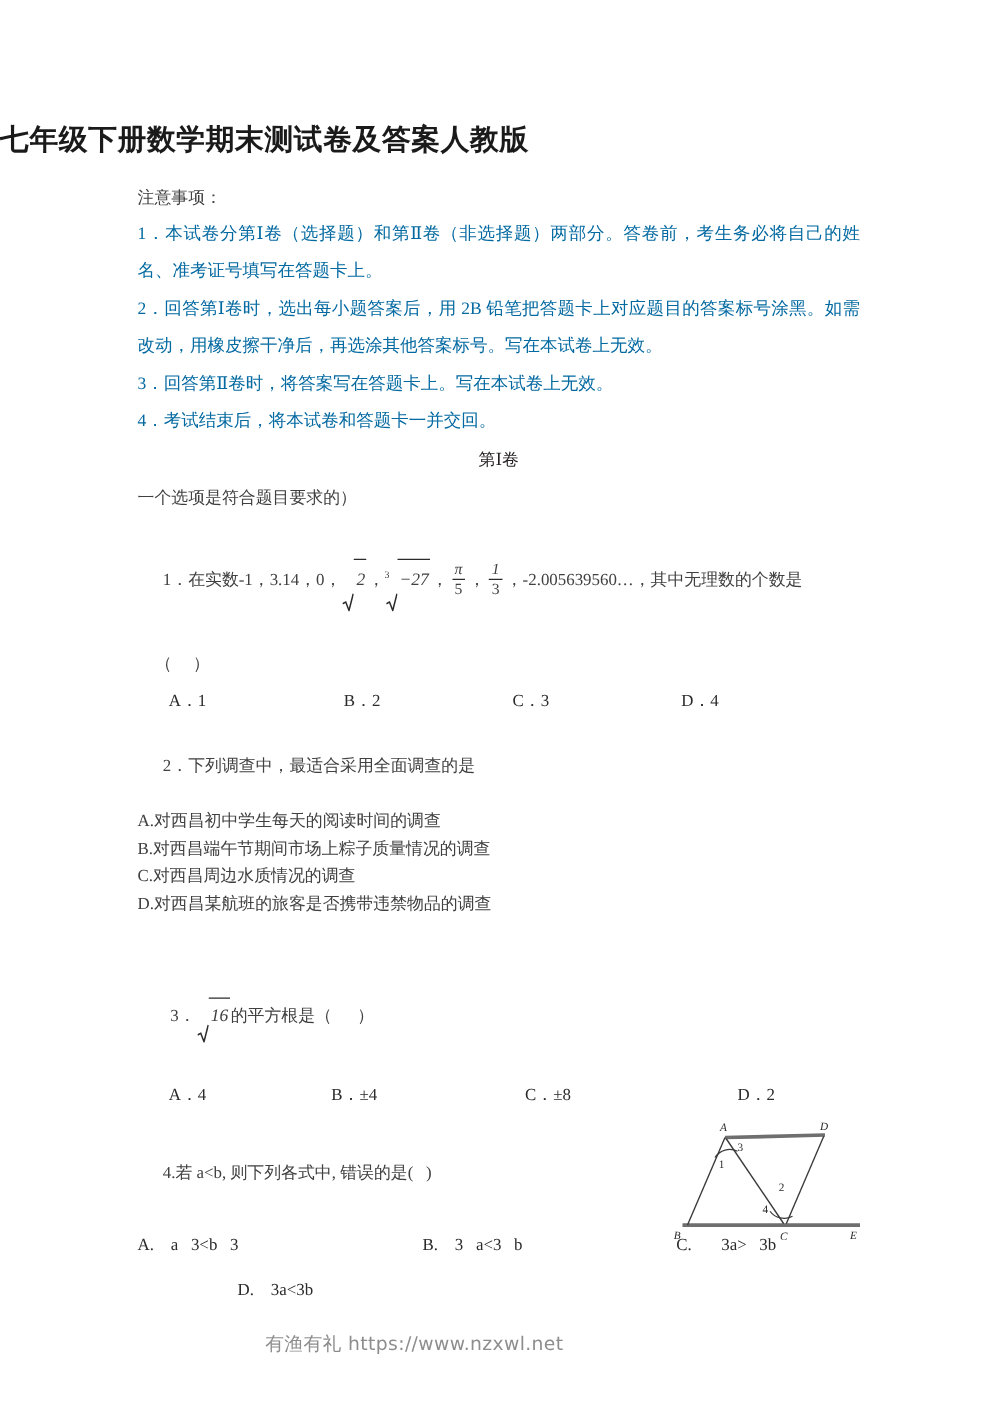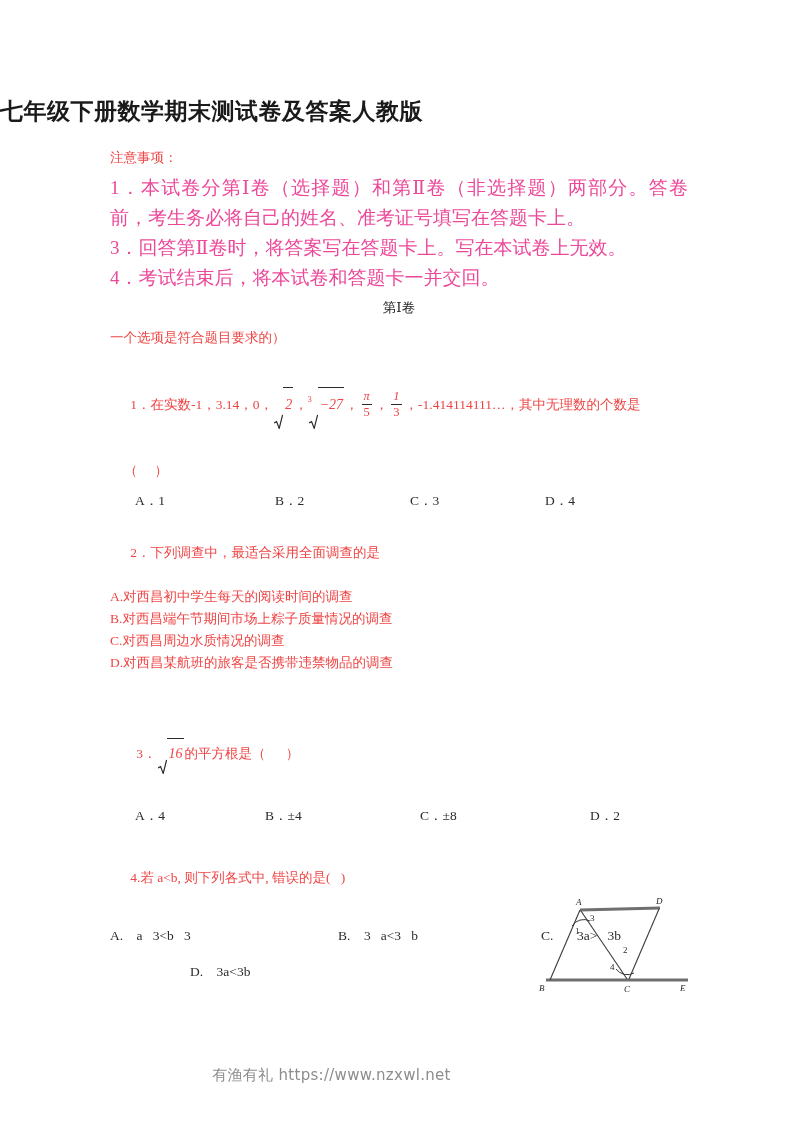--- a/index.html
+++ b/index.html
@@ -40,29 +40,29 @@
   .body-area {
     position: absolute;
     left: 110px;
     top: 143px;
     width: 578px;
   }
 
   .line {
     font-size: 13.5px;
     line-height: 30px;
-    color: #ef4444;
+    color: #404040;
     white-space: pre-wrap;
   }
   .line.tight { line-height: 22px; }
 
   .para {
-    font-size: 19px;
-    line-height: 30px;
-    color: #ec4899;
+    font-size: 14px;
+    line-height: 30px;
+    color: #0369a1;
     text-align: justify;
     text-justify: inter-ideograph;
   }
 
   .center-line {
     text-align: center;
     font-size: 13.5px;
     line-height: 30px;
   }
 
@@ -151,32 +151,33 @@
 <body>
 
 <div class="page">
 
   <div class="doc-title">七年级下册数学期末测试卷及答案人教版</div>
 
   <div class="body-area">
 
     <div class="line">注意事项：</div>
     <div class="para">1．本试卷分第Ⅰ卷（选择题）和第Ⅱ卷（非选择题）两部分。答卷前，考生务必将自己的姓名、准考证号填写在答题卡上。</div>
+    <div class="para">2．回答第Ⅰ卷时，选出每小题答案后，用 2B 铅笔把答题卡上对应题目的答案标号涂黑。如需改动，用橡皮擦干净后，再选涂其他答案标号。写在本试卷上无效。</div>
     <div class="para">3．回答第Ⅱ卷时，将答案写在答题卡上。写在本试卷上无效。</div>
     <div class="para">4．考试结束后，将本试卷和答题卡一并交回。</div>
 
     <div class="center-line">第Ⅰ卷</div>
     <div class="line">一个选项是符合题目要求的）</div>
 
     <div class="line" style="line-height:34px;">
       <span>1．</span><span>在实数-1，3.14，0，</span><span class="sqrt"><span class="tick"><svg width="9" height="15" viewBox="0 0 9 15">
               <polyline points="0,9 2.6,7.6 5.2,14.4 8.6,1" fill="none" stroke="#2b2b2b" stroke-width="1.2"></polyline>
             </svg></span><span class="radicand">2</span></span><span>，</span><span class="sqrt"><span class="idx">3</span><span class="tick"><svg width="9" height="15" viewBox="0 0 9 15">
               <polyline points="0,9 2.6,7.6 5.2,14.4 8.6,1" fill="none" stroke="#2b2b2b" stroke-width="1.2"></polyline>
-            </svg></span><span class="radicand">−27</span></span><span>，</span><span class="frac"><span class="num">π</span><span class="den">5</span></span><span>，</span><span class="frac"><span class="num">1</span><span class="den">3</span></span><span>，-1.414114111…，其中无理数的个数是</span>
+            </svg></span><span class="radicand">−27</span></span><span>，</span><span class="frac"><span class="num">π</span><span class="den">5</span></span><span>，</span><span class="frac"><span class="num">1</span><span class="den">3</span></span><span>，-2.005639560…，其中无理数的个数是</span>
     </div>
     <div class="line" style="padding-left:14px;">（     ）</div>
 
     <div class="opt-row">
       <span class="opt" style="left:25px;">A．1</span>
       <span class="opt" style="left:165px;">B．2</span>
       <span class="opt" style="left:300px;">C．3</span>
       <span class="opt" style="left:435px;">D．4</span>
     </div>
 

